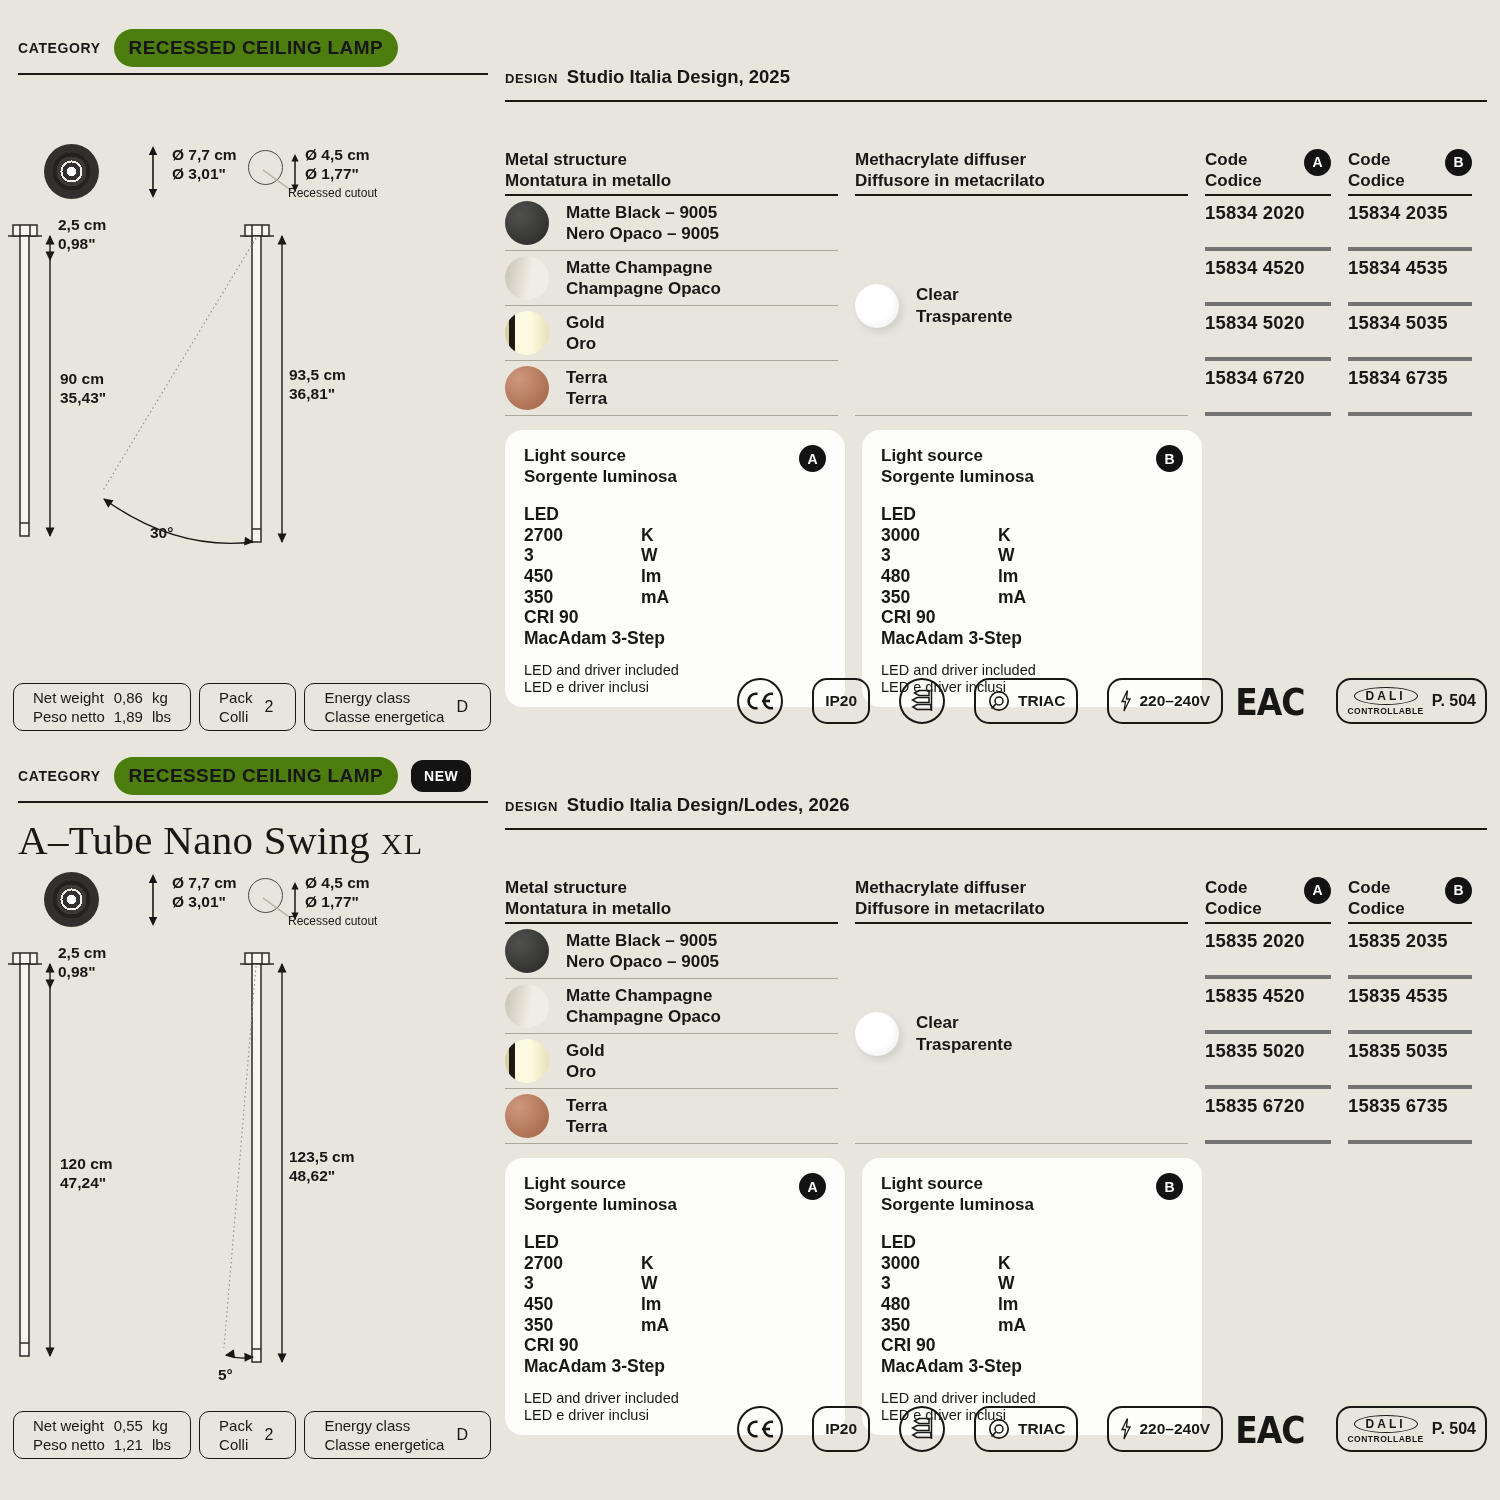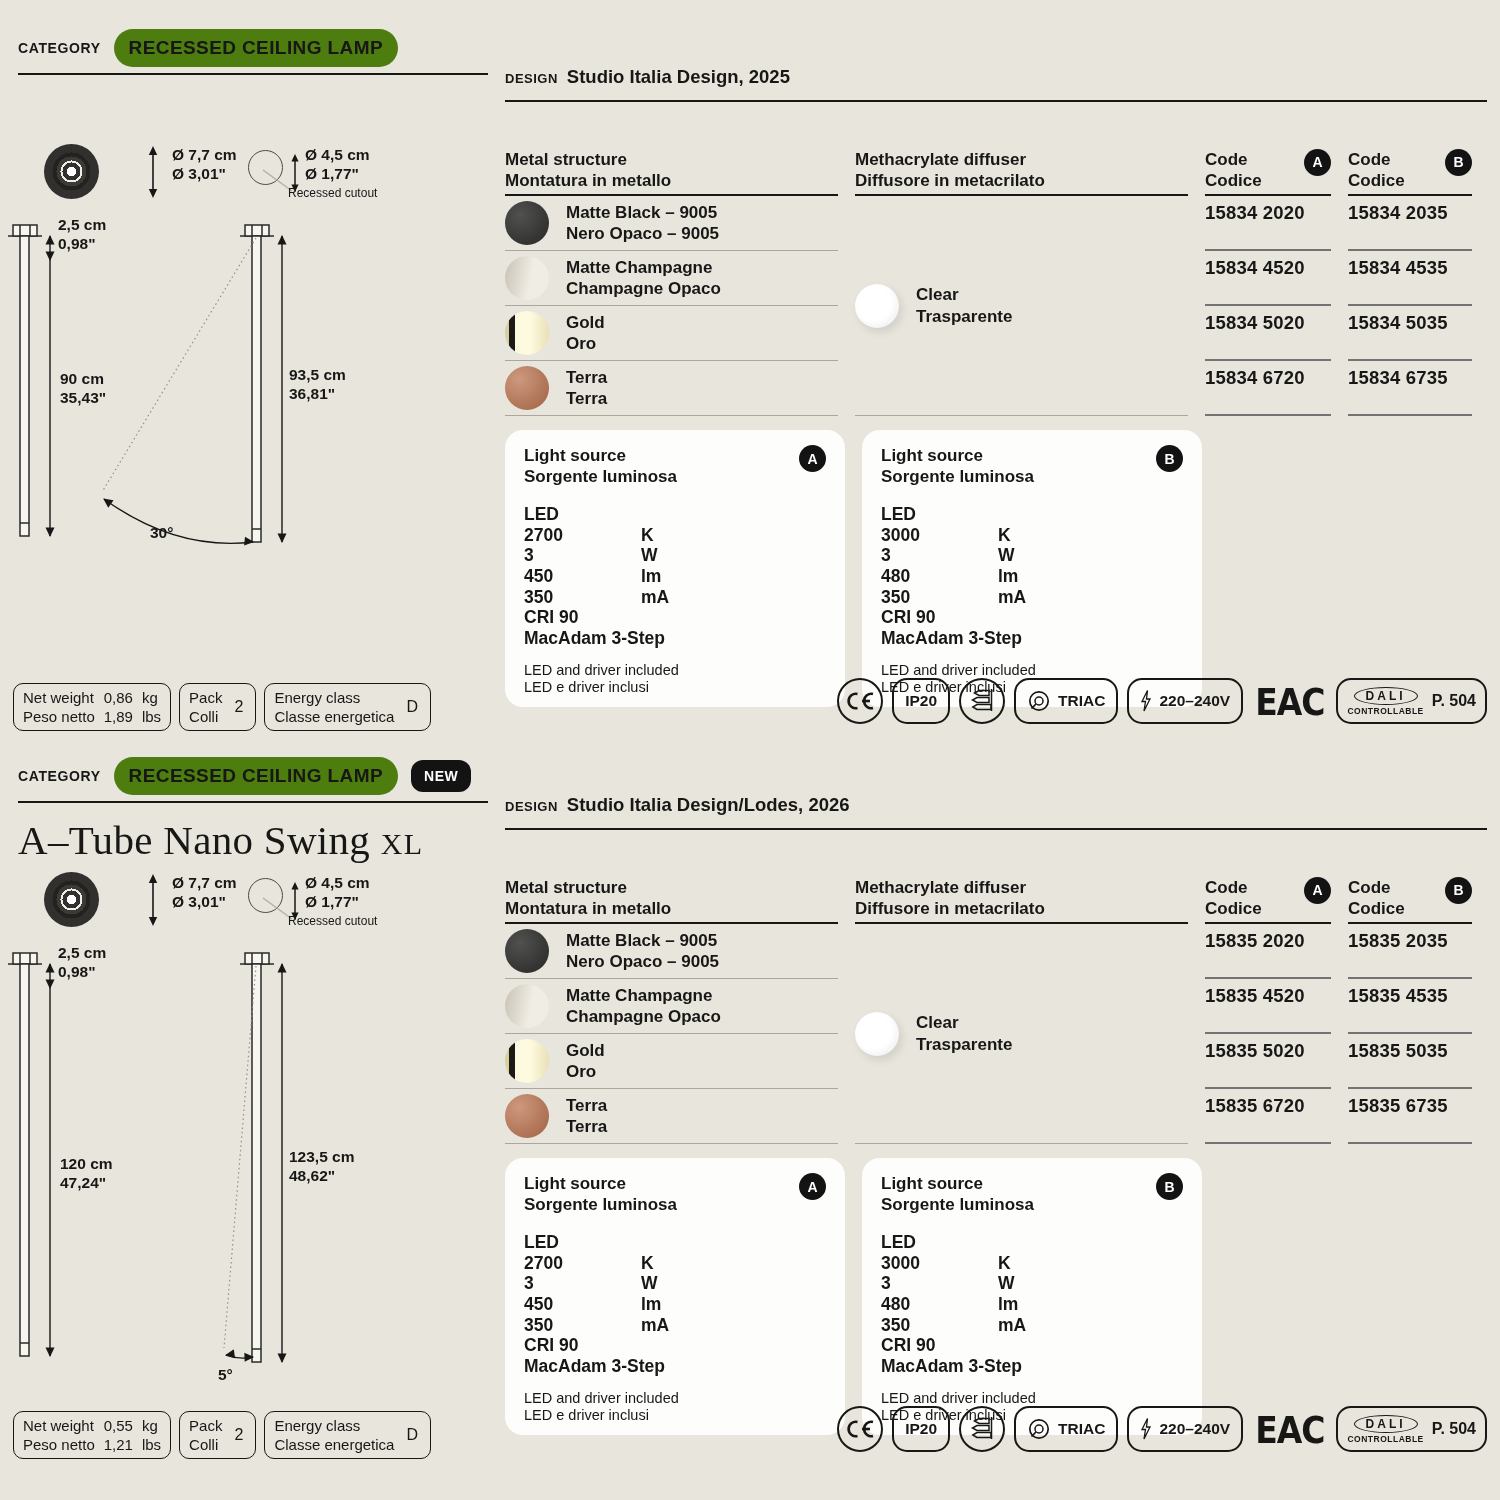--- a/index.html
+++ b/index.html
@@ -35,40 +35,40 @@
   .tubes { position:absolute; left:0; top:80px; width:470px; }
   .v-large .dim-a { left:60px; top:230px; }
   .v-large .dim-b { left:289px; top:226px; }
   .v-large .angle { left:150px; top:384px; }
   .v-xl .dim-a { left:60px; top:287px; }
   .v-xl .dim-b { left:289px; top:280px; }
   .v-xl .angle { left:218px; top:498px; }
 
   
   .spec-row { position:absolute; left:13px; top:683px; display:flex; gap:8px; }
-  .sbox { border:1.6px solid #171716; border-radius:10px; padding:4px 9px; display:flex; gap:9px;
+  .sbox { border:1.6px solid #171716; border-radius:10px; padding:4px 19px; display:flex; gap:9px;
     font-size:15px; font-weight:500; line-height:1.28; align-items:center; background:transparent; }
   .s-col div { white-space:nowrap; }
   .s-val { text-align:right; }
   .s-single { font-size:16px; font-weight:500; padding:0 3px; }
 
   
   .right-col { position:absolute; left:505px; top:30px; width:982px; }
   .design-row { display:flex; align-items:baseline; gap:9px; padding-bottom:12px; border-bottom:2px solid #171716; }
   .design-label { font-size:13px; font-weight:700; letter-spacing:.5px;text-align:center; }
   .design-value { font-size:18.5px; font-weight:700;margin-top:36px; }
   .cols { display:grid; grid-template-columns:333px 333px 126px 124px; column-gap:17px; }
   .col-head { padding-top:15px; height:62px; border-bottom:2.5px solid #171716; font-size:17px; font-weight:700; line-height:1.24;margin-top:32px; }
   .code-head { display:flex; justify-content:space-between; align-items:flex-start; }
   .badge { width:27px; height:27px; border-radius:50%; background:#131313; color:#fff; font-size:14px; font-weight:700;
     display:flex; align-items:center; justify-content:center; flex-shrink:0; }
   .frow { height:55px; display:flex; align-items:center; gap:17px; border-bottom:1px solid #aba79c; }
   .fnames { font-size:17px; font-weight:600; line-height:1.25; }
   .drow { height:220px; display:flex; align-items:center; gap:17px; border-bottom:1px solid #aba79c; }
-  .crow { height:55px; padding-top:6px; font-size:18.5px; font-weight:700; letter-spacing:.2px; border-bottom:2px solid #737373; }
+  .crow { height:55px; padding-top:6px; font-size:18.5px; font-weight:700; letter-spacing:.2px; border-bottom:4px solid #737373; }
   .swatch { width:44px; height:44px; border-radius:50%; flex-shrink:0; }
   .sw-black { background-image:radial-gradient(circle at 35% 32%, rgba(255,255,255,.10), rgba(0,0,0,.22) 78%); }
   .sw-champagne { background-image:linear-gradient(100deg, rgba(80,70,50,.22), rgba(255,255,255,.30) 58%); }
   .sw-gold { background-image:linear-gradient(90deg, rgba(120,100,30,.25) 0 10%, rgba(18,17,14,.96) 10% 22%, rgba(255,255,238,.6) 22% 58%, rgba(120,100,30,.12) 100%); }
   .sw-terra { background-image:radial-gradient(circle at 32% 30%, rgba(255,235,220,.25), rgba(80,30,0,.18) 80%); }
   .sw-clear { box-shadow:3px 4px 8px rgba(0,0,0,.10), inset -3px -3px 6px rgba(0,0,0,.05); }
 
   
   .ls-row { display:grid; grid-template-columns:340px 340px; column-gap:17px; margin-top:14px; }
   .ls-box { background:#fdfdfb; border-radius:18px; padding:15px 19px; height:277px; }
@@ -76,21 +76,21 @@
   .ls-titles { font-size:17px; font-weight:700; line-height:1.24; }
   .ls-type { margin-top:17px; font-size:17.5px; font-weight:700; line-height:1.18; }
   .ls-spec { display:flex; font-size:17.5px; font-weight:700; line-height:1.18; }
   .ls-v { width:117px; }
   .ls-line { font-size:17.5px; font-weight:700; line-height:1.18; }
   .ls-notes { margin-top:13px; font-size:14.5px; font-weight:400; line-height:1.22; }
 
   
   .certs { position:absolute; top:648px; right:0; display:flex; align-items:center; gap:9px; }
   .cert { height:46px; border:2px solid #171716; border-radius:15px; display:flex; align-items:center;
-    padding:0 11px; gap:7px; font-size:15.5px; font-weight:700; }
+    padding:0 11px; gap:7px; font-size:15.5px; font-weight:700;margin-left:20px; }
   .cert-circle { width:46px; padding:0; justify-content:center; border-radius:50%; }
   .eac-mark { font-size:33px; font-weight:900; letter-spacing:-1px; transform:scaleY(1.15); margin:0 3px;
     font-family:"DejaVu Sans", sans-serif; }
   .cert-dali { padding:0 9px; gap:8px; }
   .dali-left { display:flex; flex-direction:column; align-items:center; gap:1px; }
   .dali-ellipse { border:1.6px solid #171716; border-radius:50%; padding:1px 11px; font-size:12px; font-weight:900; letter-spacing:3px; }
   .dali-sub { font-size:8.5px; font-weight:600; letter-spacing:.5px; }
   .dali-page { font-size:16px; font-weight:700; }
 </style>
 </head>

